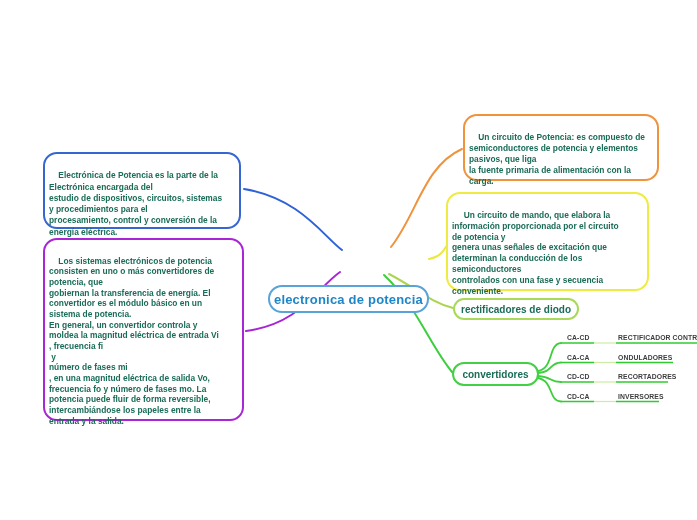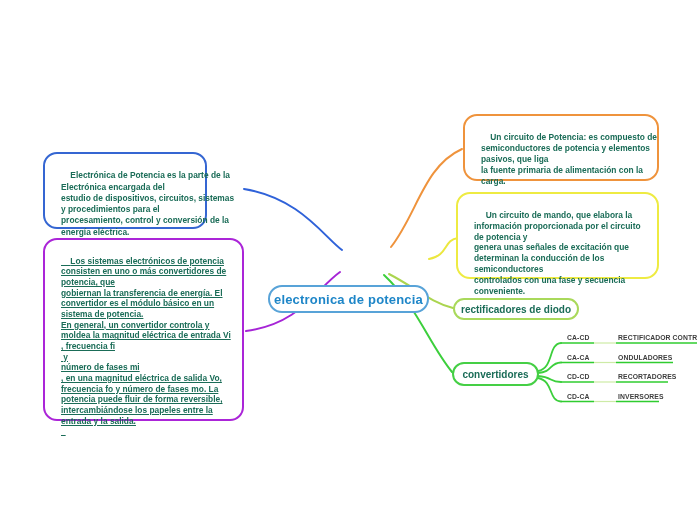--- a/index.html
+++ b/index.html
@@ -15,21 +15,21 @@
 
   .node {
     position: absolute;
     box-sizing: border-box;
     background: #ffffff;
     border-style: solid;
     border-width: 2px;
   }
   .textbox {
     border-radius: 14px;
-    padding: 5px 16px;
+    padding: 5px 4px;
     color: #1a6c57;
     font-size: 8.4px;
     font-weight: 700;
     white-space: pre;
     text-align: left;
   }
   .pill {
     border-radius: 13px;
     display: flex;
     align-items: center;
@@ -41,24 +41,24 @@
   }
   #node-central {
     left: 268px; top: 247px; width: 161px; height: 28px;
     border-color: #58a3d8;
     border-radius: 14px;
     color: #1e86c8;
     font-size: 13px;
     letter-spacing: 0.2px;
     margin-top: 38px;
   }
-  #node-definicion    { left: 43px;  top: 152px; width: 164px; height: 77px;  border-color: #3566d2; line-height: 11.3px; }
-  #node-sistemas      { left: 43px;  top: 238px; width: 201px; height: 183px; border-color: #ab25d8; line-height: 10.65px; text-decoration: underline; }
+  #node-definicion    { left: 43px;  top: 152px; width: 198px; height: 77px;  border-color: #3566d2; line-height: 11.3px; }
+  #node-sistemas      { left: 43px;  top: 238px; width: 201px; height: 183px; border-color: #ab25d8; line-height: 10.65px; }
   #node-circuito-potencia { left: 463px; top: 114px; width: 196px; height: 67px; border-color: #ef933c; line-height: 11.1px; }
-  #node-circuito-mando    { left: 456px; top: 192px; width: 203px; height: 87px; border-color: #eeeb42; line-height: 10.85px; }
+  #node-circuito-mando    { left: 446px; top: 192px; width: 203px; height: 99px; border-color: #eeeb42; line-height: 10.85px; }
   #node-rectificadores { left: 453px; top: 298px; width: 126px; height: 22px; border-color: #a9d95b; border-radius: 11px; }
   #node-convertidores  { left: 452px; top: 362px; width: 87px;  height: 24px; border-color: #45cf45; border-radius: 12px; }
 
   .leaf-label {
     position: absolute;
     font-size: 6.8px;
     font-weight: 700;
     color: #3d3d3d;
     white-space: nowrap;
     letter-spacing: 0.1px;

